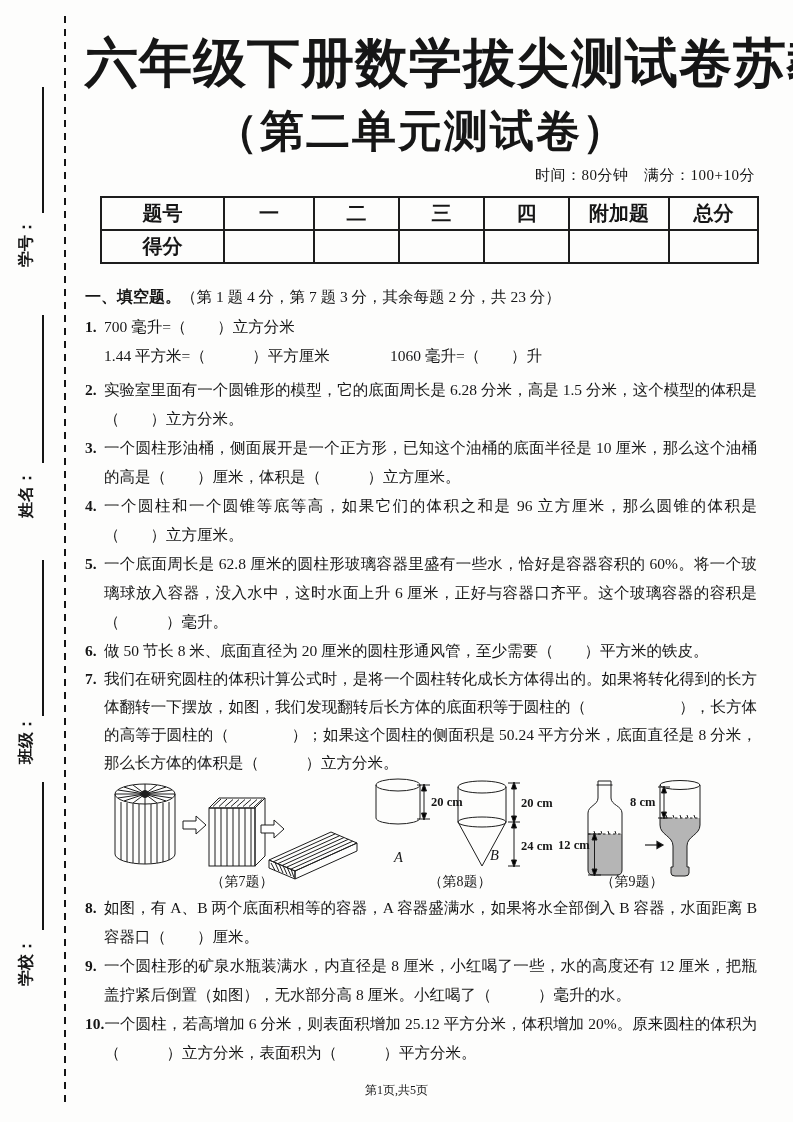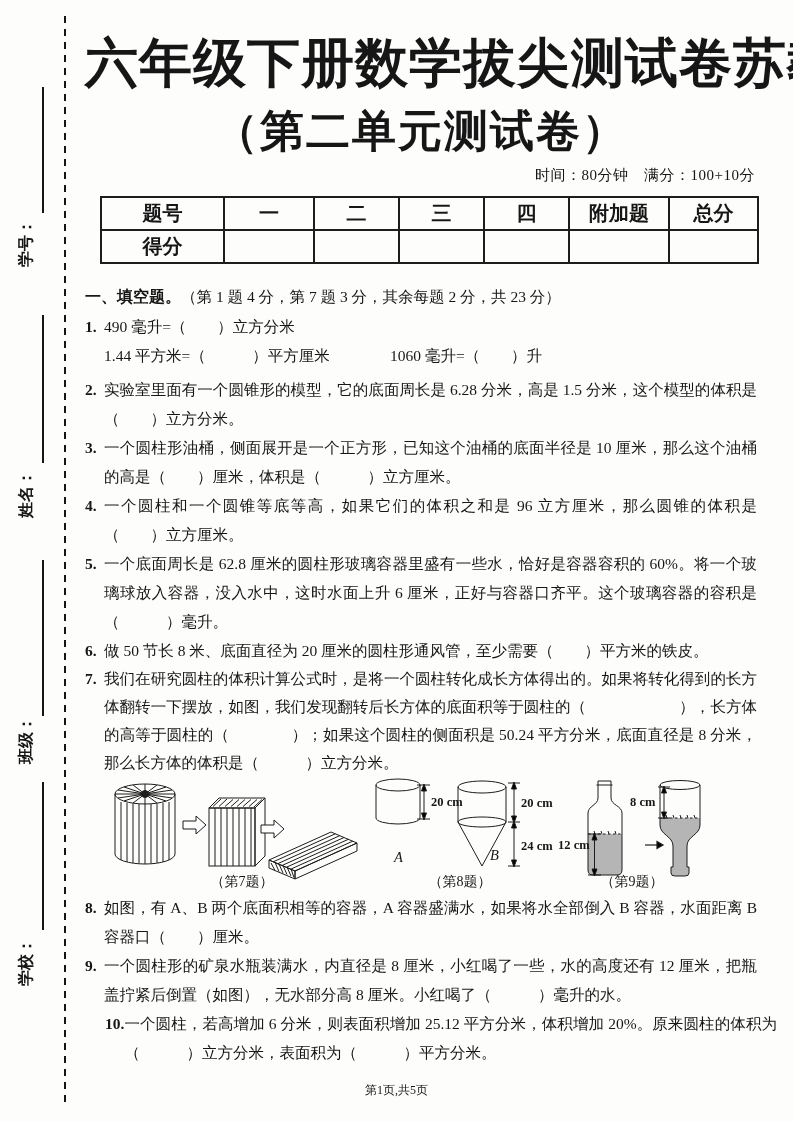--- a/index.html
+++ b/index.html
@@ -36,21 +36,21 @@
   .section-head .st { font-weight:bold; font-size:16px; }
 
   .q { position:absolute; left:0; width:672px; display:flex; font-size:15.5px; line-height:29px; }
   .qn { flex:0 0 19px; font-weight:bold; }
   .qt { flex:1; text-align:justify; }
   .q7 .qt, .q7 { line-height:28px; }
   .q1row { display:flex; }
   .q1c1 { width:286px; }
   .q1top { top:312px; } .q2top { top:375px; } .q3top { top:433px; } .q4top { top:491px; }
   .q5top { top:549px; } .q6top { top:636px; } .q7top { top:665px; } .q8top { top:893px; }
-  .q9top { top:951px; } .q10top { top:1009px;margin-left:20px; }
+  .q9top { top:951px; } .q10top { top:1009px; }
 
   .figs { position:absolute; top:778px; left:0; width:672px; height:114px; }
   .figs svg { position:absolute; top:0; }
   .f7 { left:18px; } .f8 { left:287px; } .f9 { left:473px; }
   svg { overflow:visible; }
   svg text { font-family:"Liberation Serif","DejaVu Serif",serif; font-size:12.5px; fill:#161616; font-weight:bold; }
   svg text.cap { font-size:14px; font-weight:normal; }
   svg text.ital { font-style:italic; font-size:14.5px; font-weight:normal; }
   .footer { position:absolute; top:1082px; left:0; width:793px; text-align:center; font-size:12px; }
 </style>
@@ -108,21 +108,21 @@
       </table>
 
     <div class="section-head">
       <span class="st">一、填空题。</span><span>（第 1 题 4 分，第 7 题 3 分，其余每题 2 分，共 23 分）</span>
     </div>
 
     <div class="q q1top">
       <span class="qn">1.</span>
       <div class="qt">
         <div class="q1row">
-          <span>490 毫升=（　　）立方分米</span>
+          <span>700 毫升=（　　）立方分米</span>
         </div>
         <div class="q1row">
           <span class="q1c1">1.44 平方米=（　　　）平方厘米</span>
           <span>1060 毫升=（　　）升</span>
         </div>
       </div>
     </div>
 
     <div class="q q2top">
       <span class="qn">2.</span>

